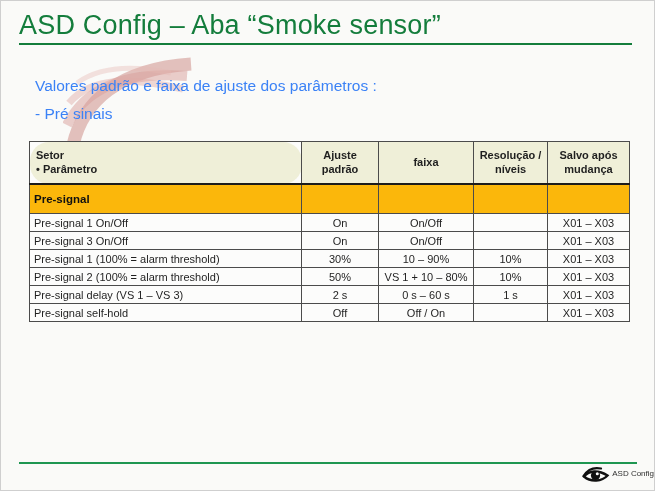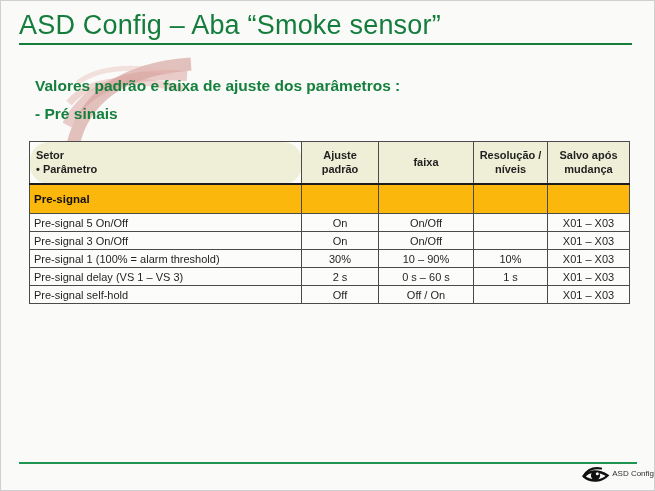--- a/index.html
+++ b/index.html
@@ -13,21 +13,21 @@
     font-size:27px; font-weight:400; color:#147D3C; letter-spacing:0.2px;
     white-space:nowrap;
   }
   .title-rule {
     position:absolute; left:18px; top:42px; width:613px; height:2px;
     background:#147D3C;
   }
   .watermark { position:absolute; left:62px; top:48px; pointer-events:none; }
   .subtitle {
     position:absolute; left:34px; top:71px;
-    font-size:15.5px; font-weight:bold; color:#15803d; line-height:28px;
+    font-size:15.5px; font-weight:normal; color:#3b82f6; line-height:28px;
   }
   table.params {
     position:absolute; left:28px; top:140px; width:600px;
     border-collapse:collapse; table-layout:fixed;
     background:#FCFCFB; border:1px solid #3d3d3d;
   }
   table.params th, table.params td {
     border:1px solid #4b4b4b; font-size:11px; color:#1f1f1f;
     vertical-align:middle; padding:1px 4px; overflow:hidden;
   }
@@ -110,37 +110,44 @@
     </thead>
     <tbody>
       <tr class="section">
         <td class="left">Pre-signal</td>
         <td></td>
         <td></td>
         <td></td>
         <td></td>
       </tr>
       <tr>
-        <td class="left">Pre-signal 5 On/Off</td>
+        <td class="left">Pre-signal 1 On/Off</td>
         <td class="c">On</td>
         <td class="c">On/Off</td>
         <td class="c"></td>
         <td class="c">X01 – X03</td>
       </tr>
       <tr>
         <td class="left">Pre-signal 3 On/Off</td>
         <td class="c">On</td>
         <td class="c">On/Off</td>
         <td class="c"></td>
         <td class="c">X01 – X03</td>
       </tr>
       <tr>
         <td class="left">Pre-signal 1 (100% = alarm threshold)</td>
         <td class="c">30%</td>
         <td class="c">10 – 90%</td>
+        <td class="c">10%</td>
+        <td class="c">X01 – X03</td>
+      </tr>
+      <tr>
+        <td class="left">Pre-signal 2 (100% = alarm threshold)</td>
+        <td class="c">50%</td>
+        <td class="c">VS 1 + 10 – 80%</td>
         <td class="c">10%</td>
         <td class="c">X01 – X03</td>
       </tr>
       <tr>
         <td class="left">Pre-signal delay (VS 1 – VS 3)</td>
         <td class="c">2 s</td>
         <td class="c">0 s – 60 s</td>
         <td class="c">1 s</td>
         <td class="c">X01 – X03</td>
       </tr>

